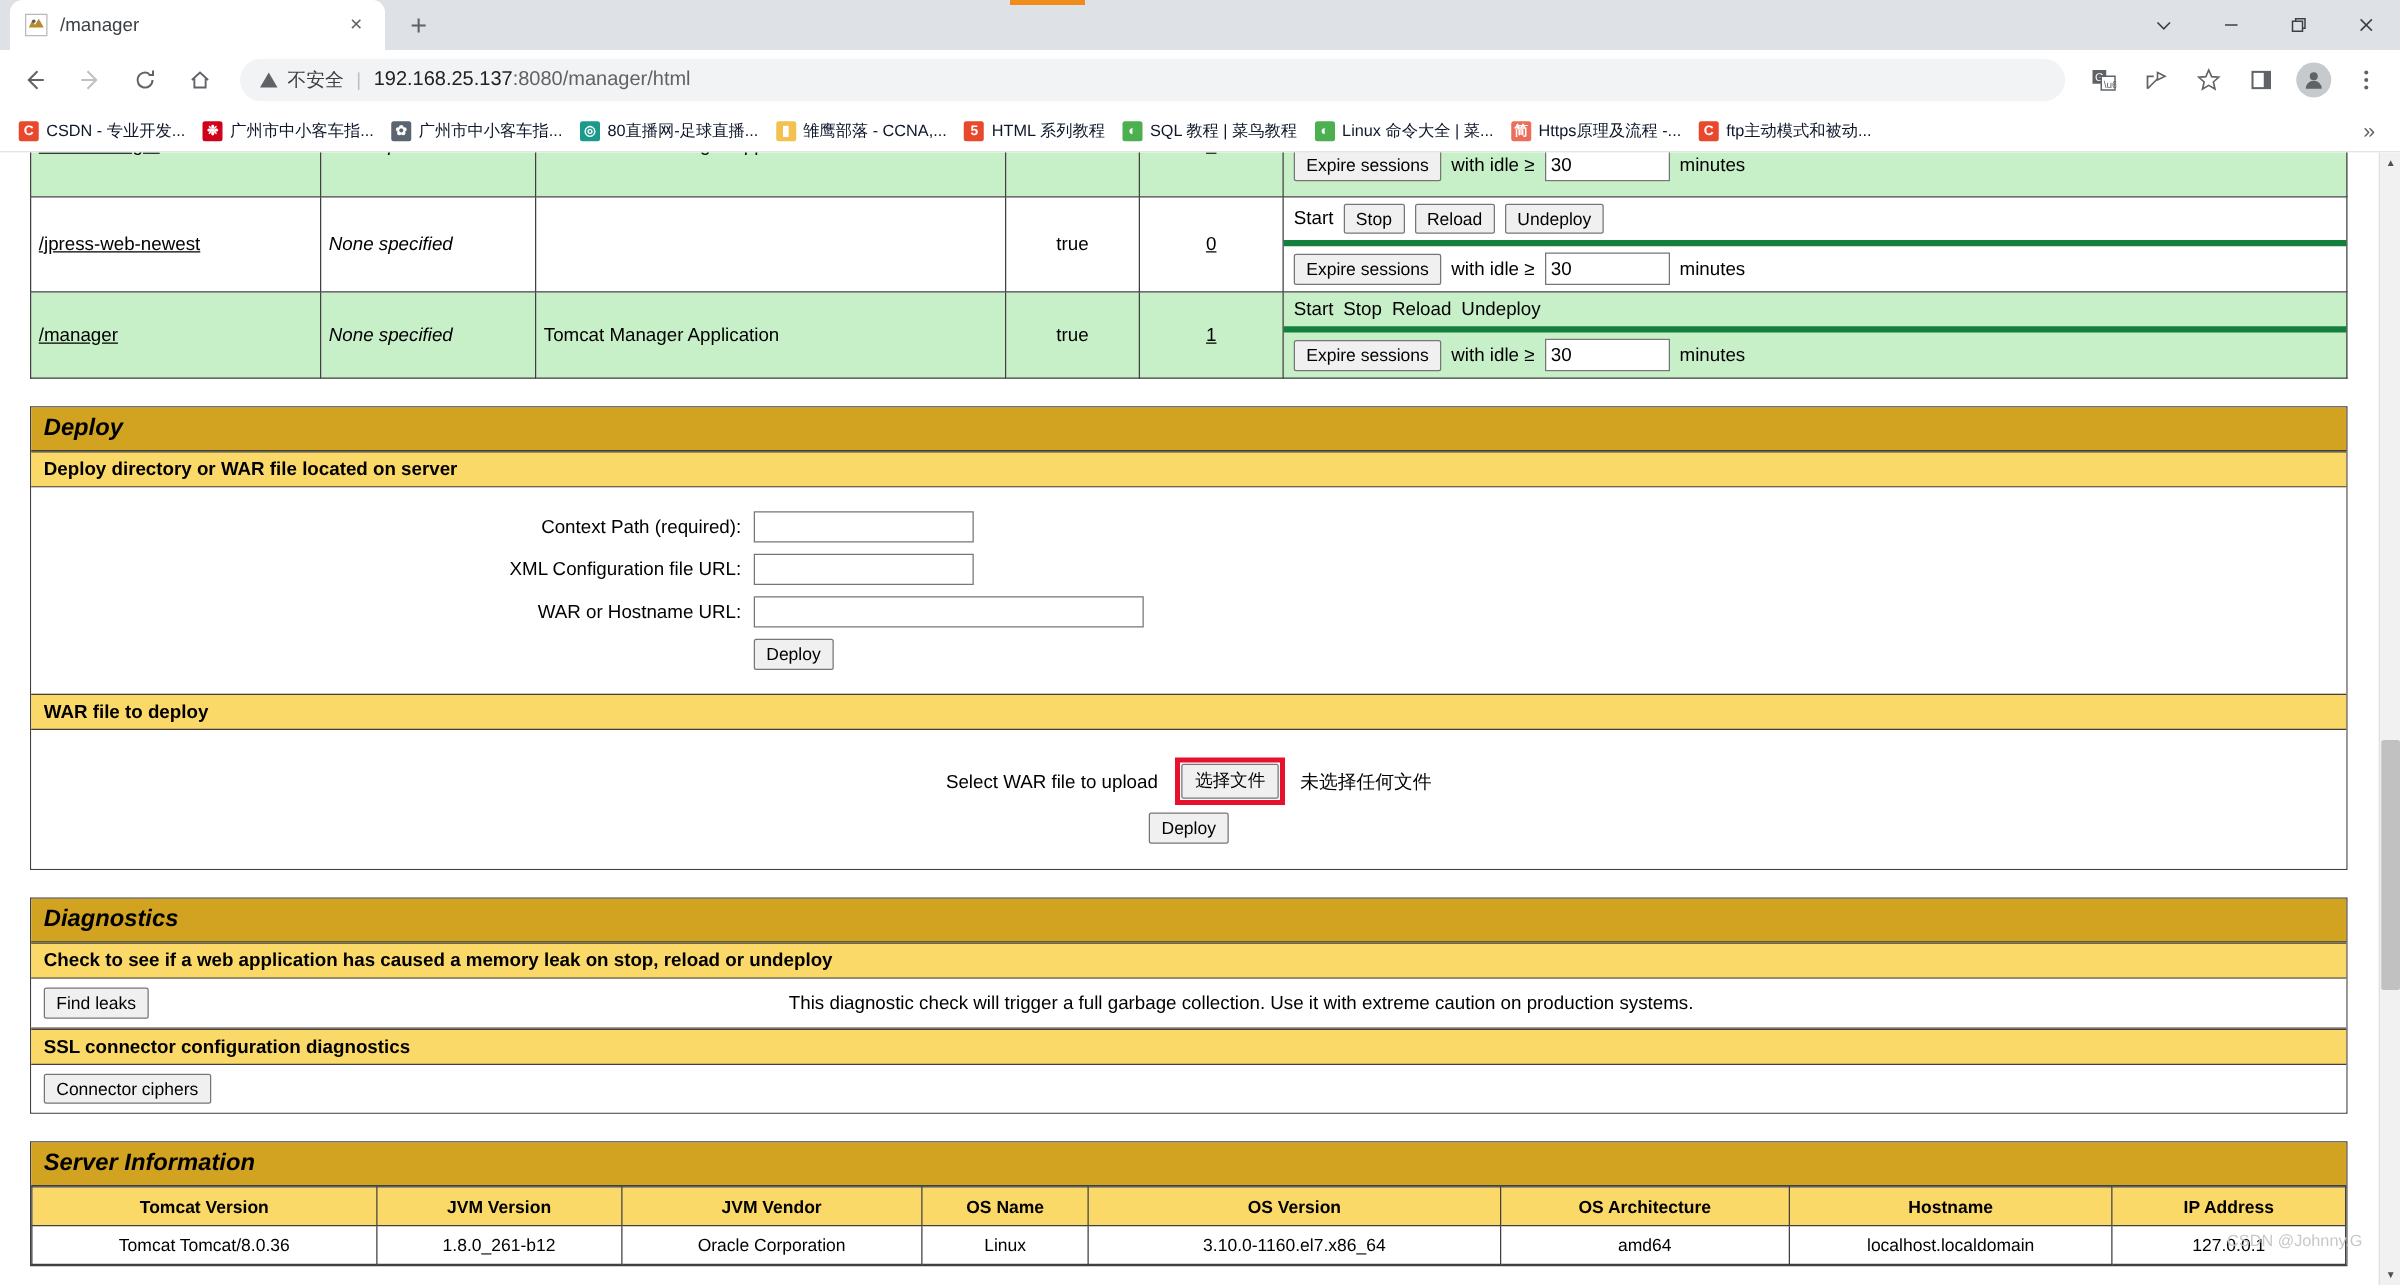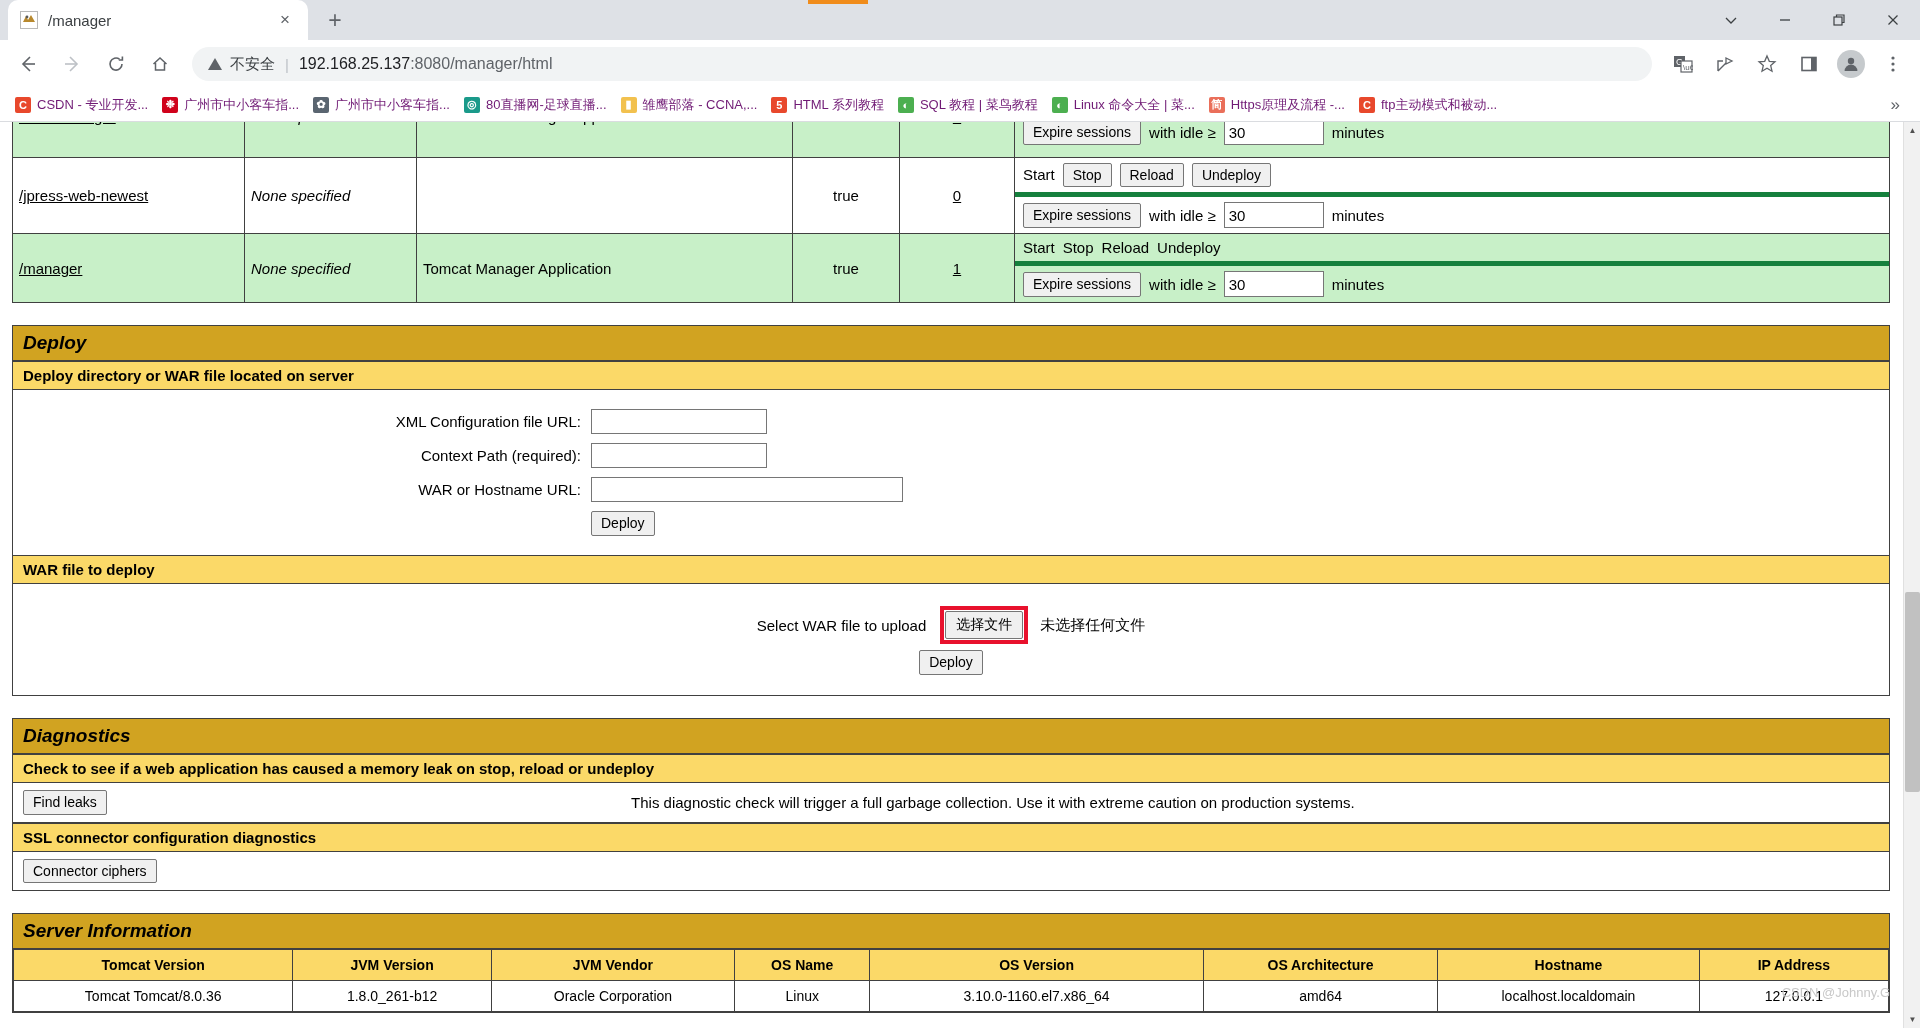--- a/index.html
+++ b/index.html
@@ -101,34 +101,34 @@
   }
   .bm {
     display: flex; align-items: center; padding: 4px 7px;
     border-radius: 4px; cursor: pointer; white-space: nowrap;
   }
   .bm-ico {
     width: 16px; height: 16px; margin-right: 6px; border-radius: 2px;
     display: flex; align-items: center; justify-content: center;
     font-size: 11px; font-weight: bold; color: #fff; flex: none;
   }
-  .bm-label { font-size: 13px; color: #701a75; }
+  .bm-label { font-size: 13px; color: #0f172a; }
   .bm-overflow {
     margin-left: auto; padding: 0 12px; font-size: 17px; color: #5f6368;
     cursor: pointer;
   }
 
   
   .viewport {
     position: absolute; left: 0; top: 122px;
     width: 1920px; height: 906px; background: #ffffff; overflow: hidden;
   }
   .page {
     position: absolute; left: 0; top: -16px; width: 1902px;
-    padding: 0 12px;
+    padding: 0 24px;
     font-family: "Liberation Sans", sans-serif;
   }
 
   
   table.app-table {
     width: 100%; border-collapse: collapse;
     border: 1px solid #404040; border-top: 2px solid #404040;
     table-layout: fixed;
   }
   table.app-table td {
@@ -490,25 +490,25 @@
               </td>
             </tr>
           </tbody>
       </table>
 
       <div class="panel">
         <div class="panel-title">Deploy</div>
         <div class="panel-sub">Deploy directory or WAR file located on server</div>
         <div class="panel-body">
           <div class="form-row">
-            <span class="form-label">XML Configuration file URL:</span>
+            <span class="form-label">Context Path (required):</span>
             <input class="form-input w-narrow" type="text" value="" style="">
           </div>
           <div class="form-row">
-            <span class="form-label">Context Path (required):</span>
+            <span class="form-label">XML Configuration file URL:</span>
             <input class="form-input w-narrow" type="text" value="" style="">
           </div>
           <div class="form-row">
             <span class="form-label">WAR or Hostname URL:</span>
             <input class="form-input w-wide" type="text" value="" style="">
           </div>
           <div class="deploy-btn-row">
             <span class="deploy-btn-spacer"></span>
             <button class="btn">Deploy</button>
           </div>

